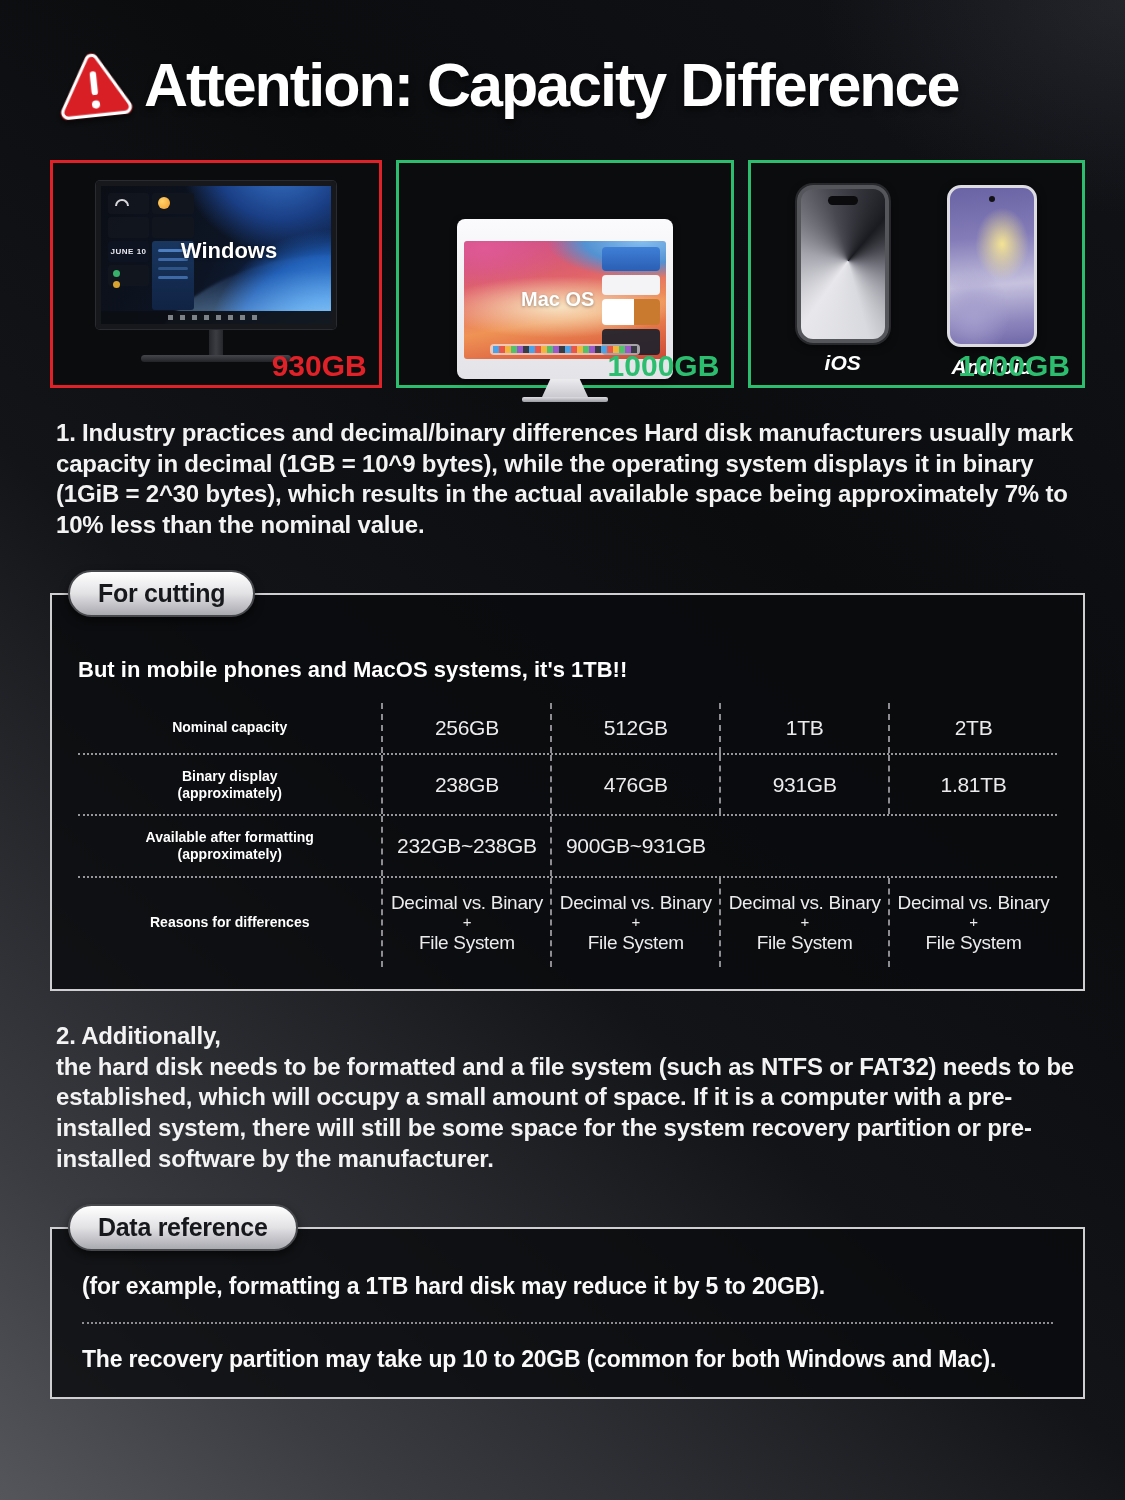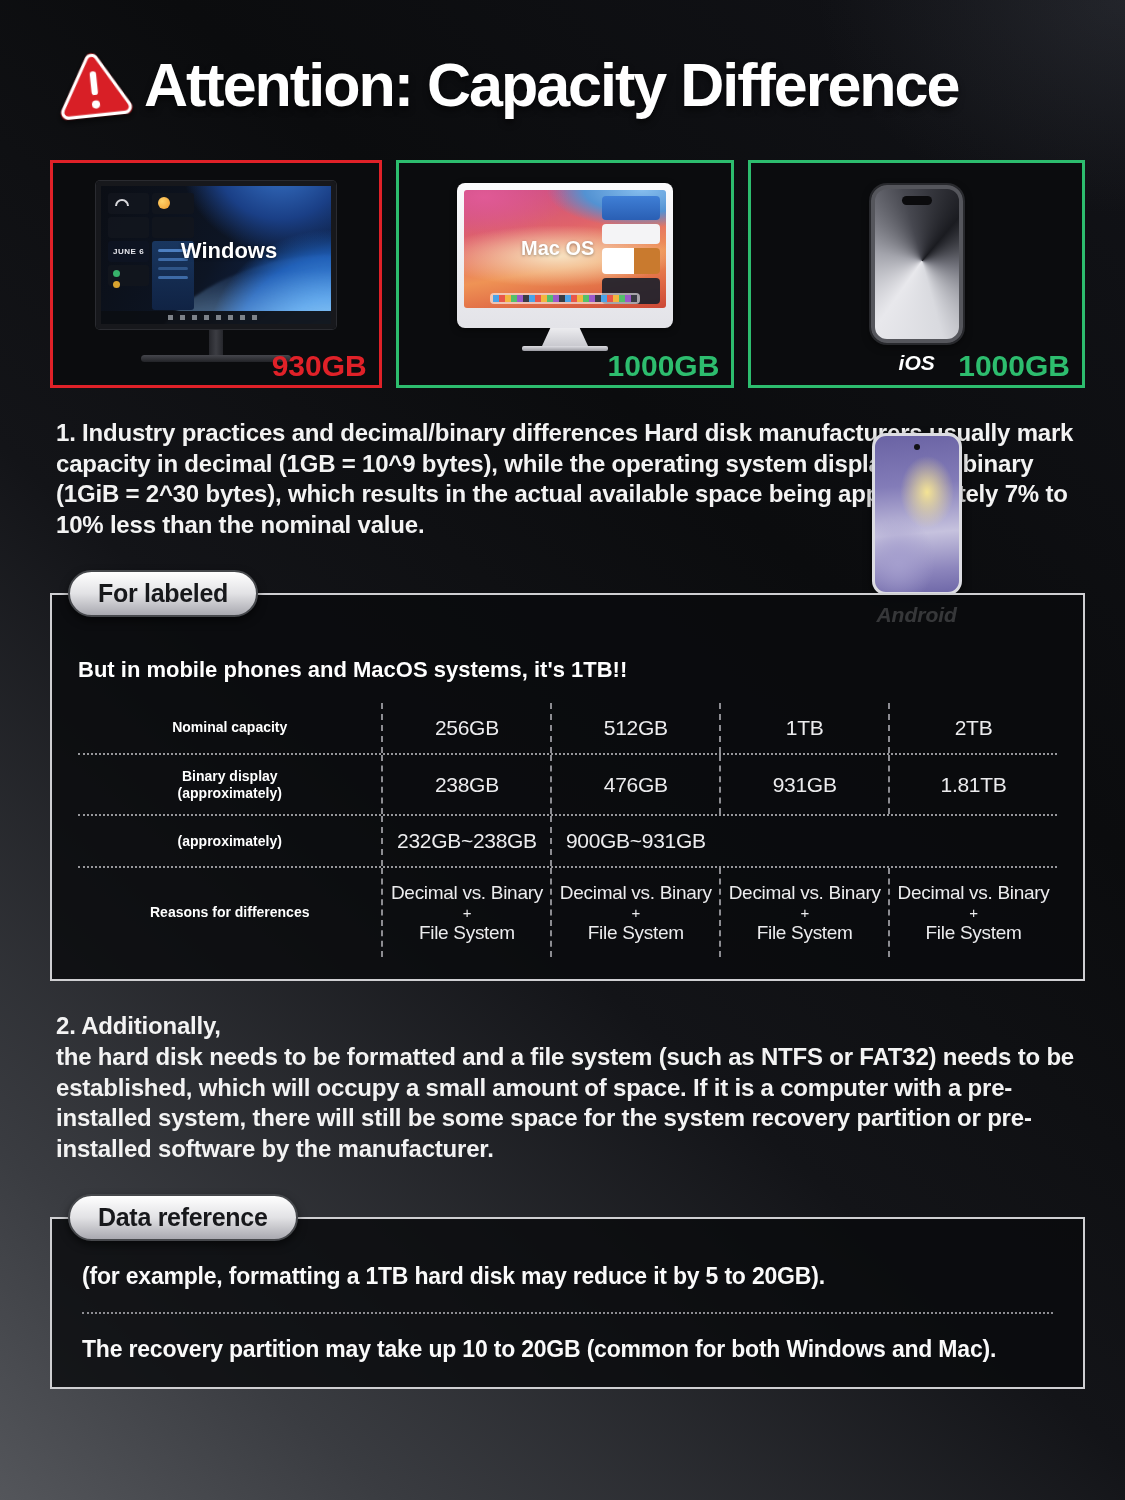--- a/index.html
+++ b/index.html
@@ -64,21 +64,21 @@
   .wc.green::before{ content:""; position:absolute; left:5px; top:5px; width:7px; height:7px; border-radius:50%; background:#37b26a;
     box-shadow:0 11px 0 #d8a32f; }
   .taskbar{ position:absolute; z-index:4; left:0; right:0; bottom:0; height:13px; background:rgba(12,14,19,.94); }
   .taskbar::before{ content:""; position:absolute; left:50%; top:4px; transform:translateX(-50%); width:96px; height:5px;
     background:repeating-linear-gradient(90deg,#7d8289 0 5px, rgba(0,0,0,0) 5px 12px); }
   .mon-neck{ width:14px; height:26px; margin:0 auto; background:linear-gradient(90deg,#26272c,#3c3d43,#26272c); }
   .mon-base{ width:150px; height:7px; margin:0 auto; border-radius:4px; background:linear-gradient(180deg,#45464c,#222327); }
 
   
   .imac{ position:absolute; left:50%; top:20px; transform:translateX(-50%); width:216px; }
-  .imac-body{ background:linear-gradient(180deg,#fbfbfd,#e3e3e8); border-radius:8px; padding:7px 7px 20px; box-shadow:0 2px 6px rgba(0,0,0,.5); }
+  .imac-body{ background:linear-gradient(180deg,#fbfbfd,#e3e3e8); border-radius:8px; padding:22px 7px 20px; box-shadow:0 2px 6px rgba(0,0,0,.5);margin-top:36px; }
   .mac-screen{
     position:relative; height:118px; border-radius:3px; overflow:hidden;
     background:
       radial-gradient(70% 55% at 10% 6%, #e05a96 0%, rgba(224,90,150,0) 60%),
       radial-gradient(62% 42% at 88% 0%, #85bdee 0%, #5392d2 46%, rgba(83,146,210,0) 76%),
       radial-gradient(95% 42% at 46% 56%, #f7e3c2 0%, rgba(247,227,194,0) 62%),
       linear-gradient(170deg, #c84a84 0%, #e0636a 35%, #ef9355 62%, #e06a45 82%, #cc4836 100%);
   }
   .mac-os-label{ position:absolute; left:42%; top:40%; transform:translateX(-38%); z-index:3;
     font-size:20px; font-weight:800; color:#fff; text-shadow:0 1px 3px rgba(0,0,0,.35); }
@@ -89,21 +89,21 @@
   .mw.split{ background:linear-gradient(90deg,#ffffff 0 55%, #c97a2e 55% 100%); height:26px; }
   .mw.dark{ background:rgba(30,34,44,.92); height:26px; }
   .mac-dock{ position:absolute; z-index:4; left:50%; bottom:4px; transform:translateX(-50%);
     width:150px; height:11px; border-radius:4px; background:rgba(248,248,252,.6); overflow:hidden; }
   .mac-dock::before{ content:""; position:absolute; left:3px; top:2px; right:3px; bottom:2px;
     background:repeating-linear-gradient(90deg,#4aa3e8 0 6px,#e8574a 6px 12px,#f2b63f 12px 18px,#53c06a 18px 24px,#9b59c9 24px 30px,#3a3c44 30px 36px); }
   .imac-foot{ width:46px; height:18px; margin:0 auto; background:linear-gradient(180deg,#ececef,#c9c9cf); clip-path:polygon(18% 0, 82% 0, 100% 100%, 0 100%); }
   .imac-base{ width:86px; height:5px; margin:0 auto; border-radius:2px; background:linear-gradient(180deg,#dddde2,#9b9ba2); }
 
   
-  .phones{ position:absolute; left:0; right:0; top:22px; display:flex; justify-content:center; gap:58px;flex-direction:column; }
+  .phones{ position:absolute; left:0; right:0; top:22px; display:flex; justify-content:center; gap:58px; }
   .phone-wrap{ display:flex; flex-direction:column; align-items:center; gap:8px; }
   .iphone{
     position:relative; width:92px; height:158px; border-radius:16px; border:4px solid #55565c; overflow:hidden;
     box-shadow:0 0 0 2px #28292d, 0 3px 8px rgba(0,0,0,.6);
     background:conic-gradient(from 215deg at 56% 48%, #e8e8ec 0deg, #a3a4ac 65deg, #474850 130deg, #1a1b20 185deg, #74757e 245deg, #d9dadf 310deg, #e8e8ec 360deg);
   }
   .iphone::after{ content:""; position:absolute; top:7px; left:50%; transform:translateX(-50%); width:30px; height:9px; border-radius:5px; background:#0b0b0d; }
   .android{
     position:relative; width:90px; height:162px; border-radius:14px; border:3px solid #dcdce2; overflow:hidden;
     box-shadow:0 3px 8px rgba(0,0,0,.6);
@@ -167,21 +167,21 @@
 
     <div class="panel red">
       <div class="monitor">
         <div class="mon-screen">
           <div class="win-widgets">
             <span class="wc gauge"></span>
               <span class="wc sun"></span>
             <span class="wc"></span>
               <span class="wc"></span>
             <span class="wc date">
-                <b>JUNE 6</b>
+                <b>JUNE 10</b>
               </span>
             <span class="wc stats"></span>
             <span class="wc green"></span>
           </div>
           <div class="win-os-label">Windows</div>
           <div class="taskbar"></div>
         </div>
         <div class="mon-neck"></div>
         <div class="mon-base"></div>
       </div>
@@ -220,21 +220,21 @@
         </div>
       </div>
       <div class="cap-label cap-green">1000GB</div>
     </div>
 
   </div>
 
   <p class="para">1. Industry practices and decimal/binary differences Hard disk manufacturers usually mark capacity in decimal (1GB = 10^9 bytes), while the operating system displays it in binary (1GiB = 2^30 bytes), which results in the actual available space being approximately 7% to 10% less than the nominal value.</p>
 
   <section class="callout example-box">
-    <div class="pill">For labeled</div>
+    <div class="pill">For cutting</div>
     <p class="ex-highlight">But in mobile phones and MacOS systems, it's 1TB!!</p>
 
     <div class="cap-table">
 
       <div class="trow">
         <div class="tcell tlabel">
             <span>Nominal capacity</span>
           </div>
         <div class="tcell tval">256GB</div>
         <div class="tcell tval">512GB</div>
@@ -248,20 +248,21 @@
           <span>(approximately)</span>
         </div>
         <div class="tcell tval">238GB</div>
         <div class="tcell tval">476GB</div>
         <div class="tcell tval">931GB</div>
         <div class="tcell tval">1.81TB</div>
       </div>
 
       <div class="trow">
         <div class="tcell tlabel">
+          <span>Available after formatting</span>
           <span>(approximately)</span>
         </div>
         <div class="tcell tval">232GB~238GB</div>
         <div class="tcell tval">900GB~931GB</div>
       </div>
 
       <div class="trow">
         <div class="tcell tlabel">
             <span>Reasons for differences</span>
           </div>

